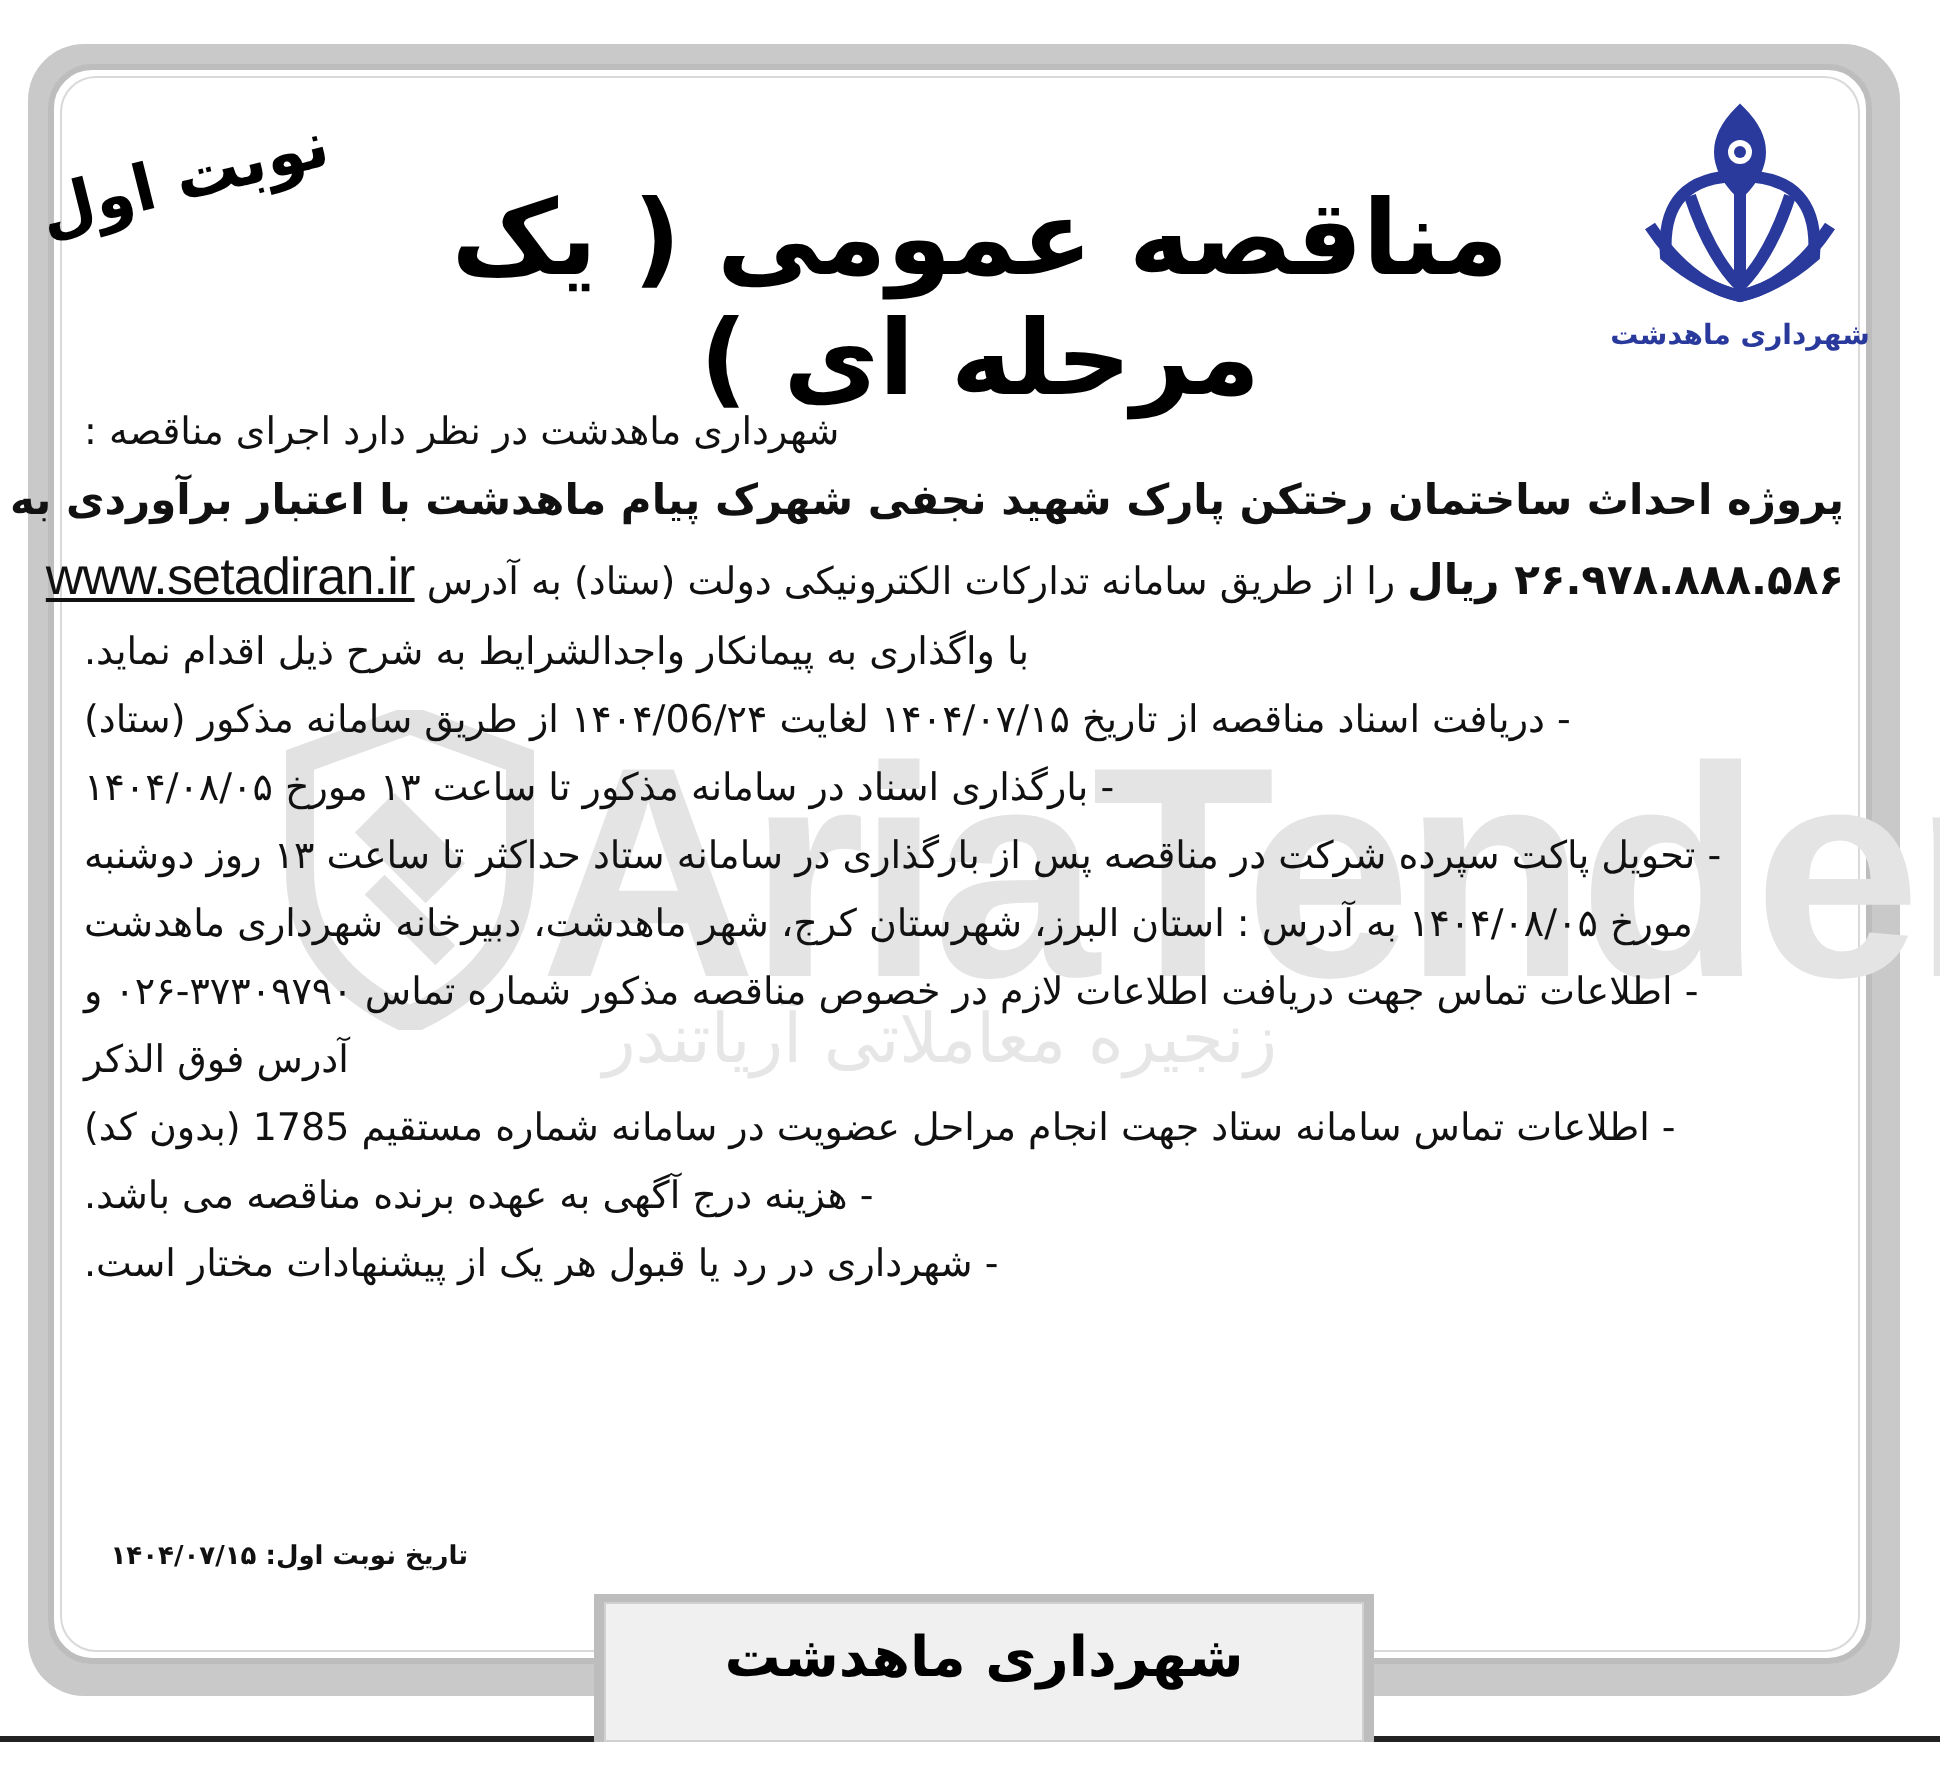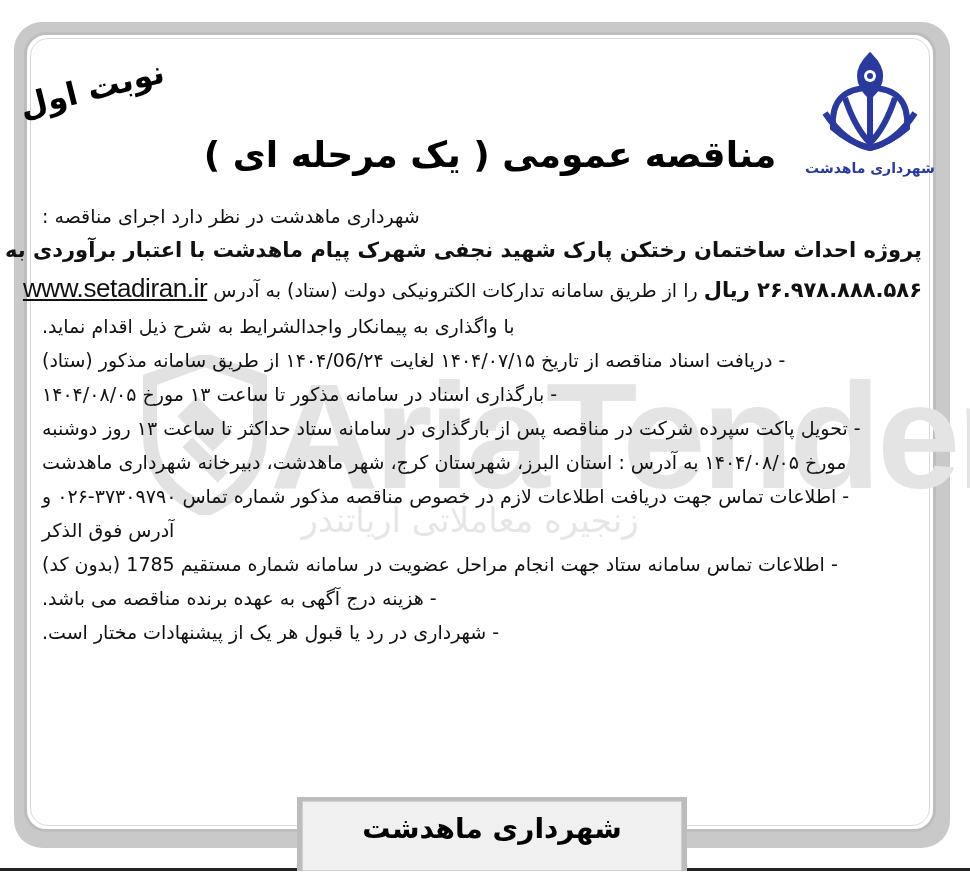--- a/index.html
+++ b/index.html
@@ -21,21 +21,21 @@
   }
   .logo {
     position:absolute; left:800px; top:48px; width:140px; height:140px;
     display:flex; flex-direction:column; align-items:center;
   }
   .logo-caption {
     font-size:14px; font-weight:bold; color:#2a3a9c; margin-top:2px; direction:rtl;
   }
   .title {
     position:absolute; left:200px; top:90px; width:580px; text-align:center;
-    font-size:36px; font-weight:bold; direction:rtl; letter-spacing:-1px; color:#000;margin-top:44px;
+    font-size:52px; font-weight:bold; direction:rtl; letter-spacing:-1px; color:#000;
   }
   .round-label {
     position:absolute; left:18px; top:70px; font-size:32px; font-weight:bold;
     direction:rtl; transform:rotate(-14deg); color:#000; white-space:nowrap;
   }
   .watermark {
     position:absolute; left:140px; top:350px; width:660px; height:200px; pointer-events:none;
   }
   .wm-text {
     position:absolute; left:130px; top:0; font-size:150px; font-weight:bold;
@@ -121,18 +121,22 @@
   <div class="line">- تحویل پاکت سپرده شرکت در مناقصه پس از بارگذاری در سامانه ستاد حداکثر تا ساعت ۱۳ روز دوشنبه</div>
   <div class="line">مورخ ۱۴۰۴/۰۸/۰۵ به آدرس : استان البرز، شهرستان کرج، شهر ماهدشت، دبیرخانه شهرداری ماهدشت</div>
   <div class="line">- اطلاعات تماس جهت دریافت اطلاعات لازم در خصوص مناقصه مذکور شماره تماس ۳۷۳۰۹۷۹۰-۰۲۶ و</div>
   <div class="line">آدرس فوق الذکر</div>
   <div class="line">- اطلاعات تماس سامانه ستاد جهت انجام مراحل عضویت در سامانه شماره مستقیم 1785 (بدون کد)</div>
   <div class="line">- هزینه درج آگهی به عهده برنده مناقصه می باشد.</div>
   <div class="line">- شهرداری در رد یا قبول هر یک از پیشنهادات مختار است.</div>
 </div>
 
 <div class="dates">
+  <div>
+    <span>تاریخ نوبت اول:</span>
+    <span>۱۴۰۴/۰۷/۱۵</span>
+  </div>
 </div>
 
 <div class="footer-bar"></div>
 <div class="footer-box">
   <div class="footer-box-inner">شهرداری ماهدشت</div>
 </div>
 
 </body></html>

